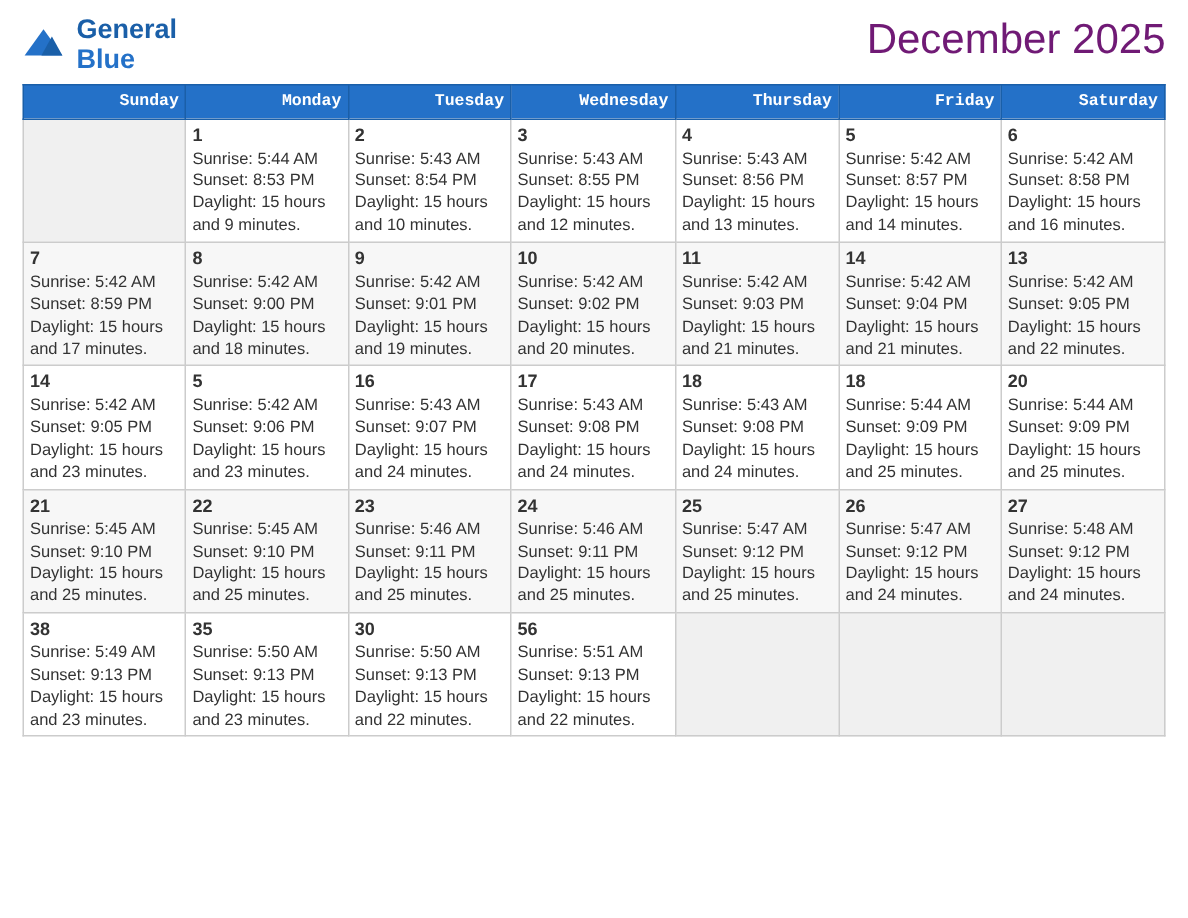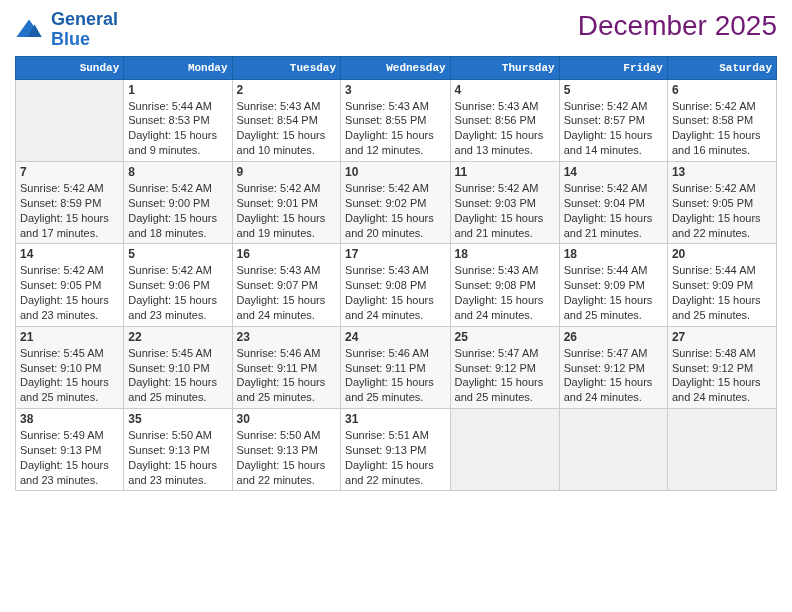--- a/index.html
+++ b/index.html
@@ -253,21 +253,21 @@
           </td>
           <td>
             <span class="day-num">35</span>
             <div class="day-info">Sunrise: 5:50 AM<br>Sunset: 9:13 PM<br>Daylight: 15 hours and 23 minutes.</div>
           </td>
           <td>
             <span class="day-num">30</span>
             <div class="day-info">Sunrise: 5:50 AM<br>Sunset: 9:13 PM<br>Daylight: 15 hours and 22 minutes.</div>
           </td>
           <td>
-            <span class="day-num">31</span>
+            <span class="day-num">56</span>
             <div class="day-info">Sunrise: 5:51 AM<br>Sunset: 9:13 PM<br>Daylight: 15 hours and 22 minutes.</div>
           </td>
           <td class="empty"></td>
           <td class="empty"></td>
           <td class="empty"></td>
         </tr>
       </tbody>
   </table>
 </div>
 

